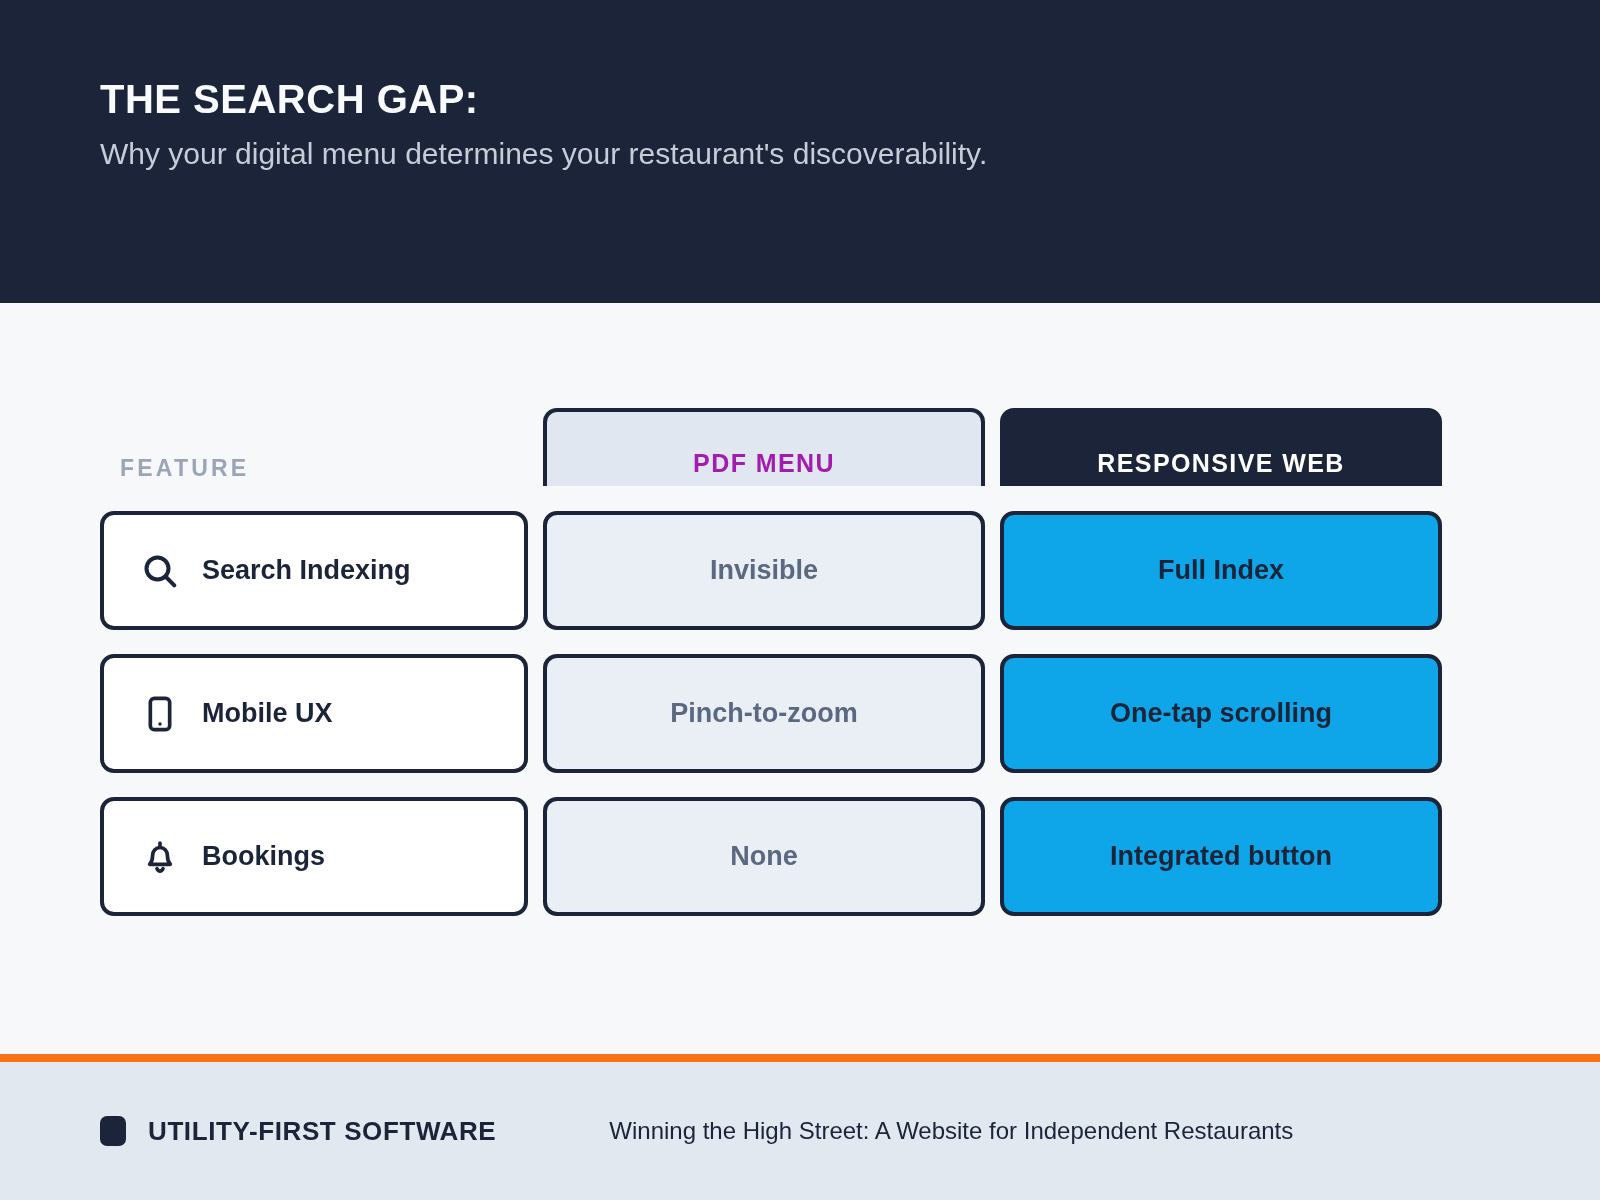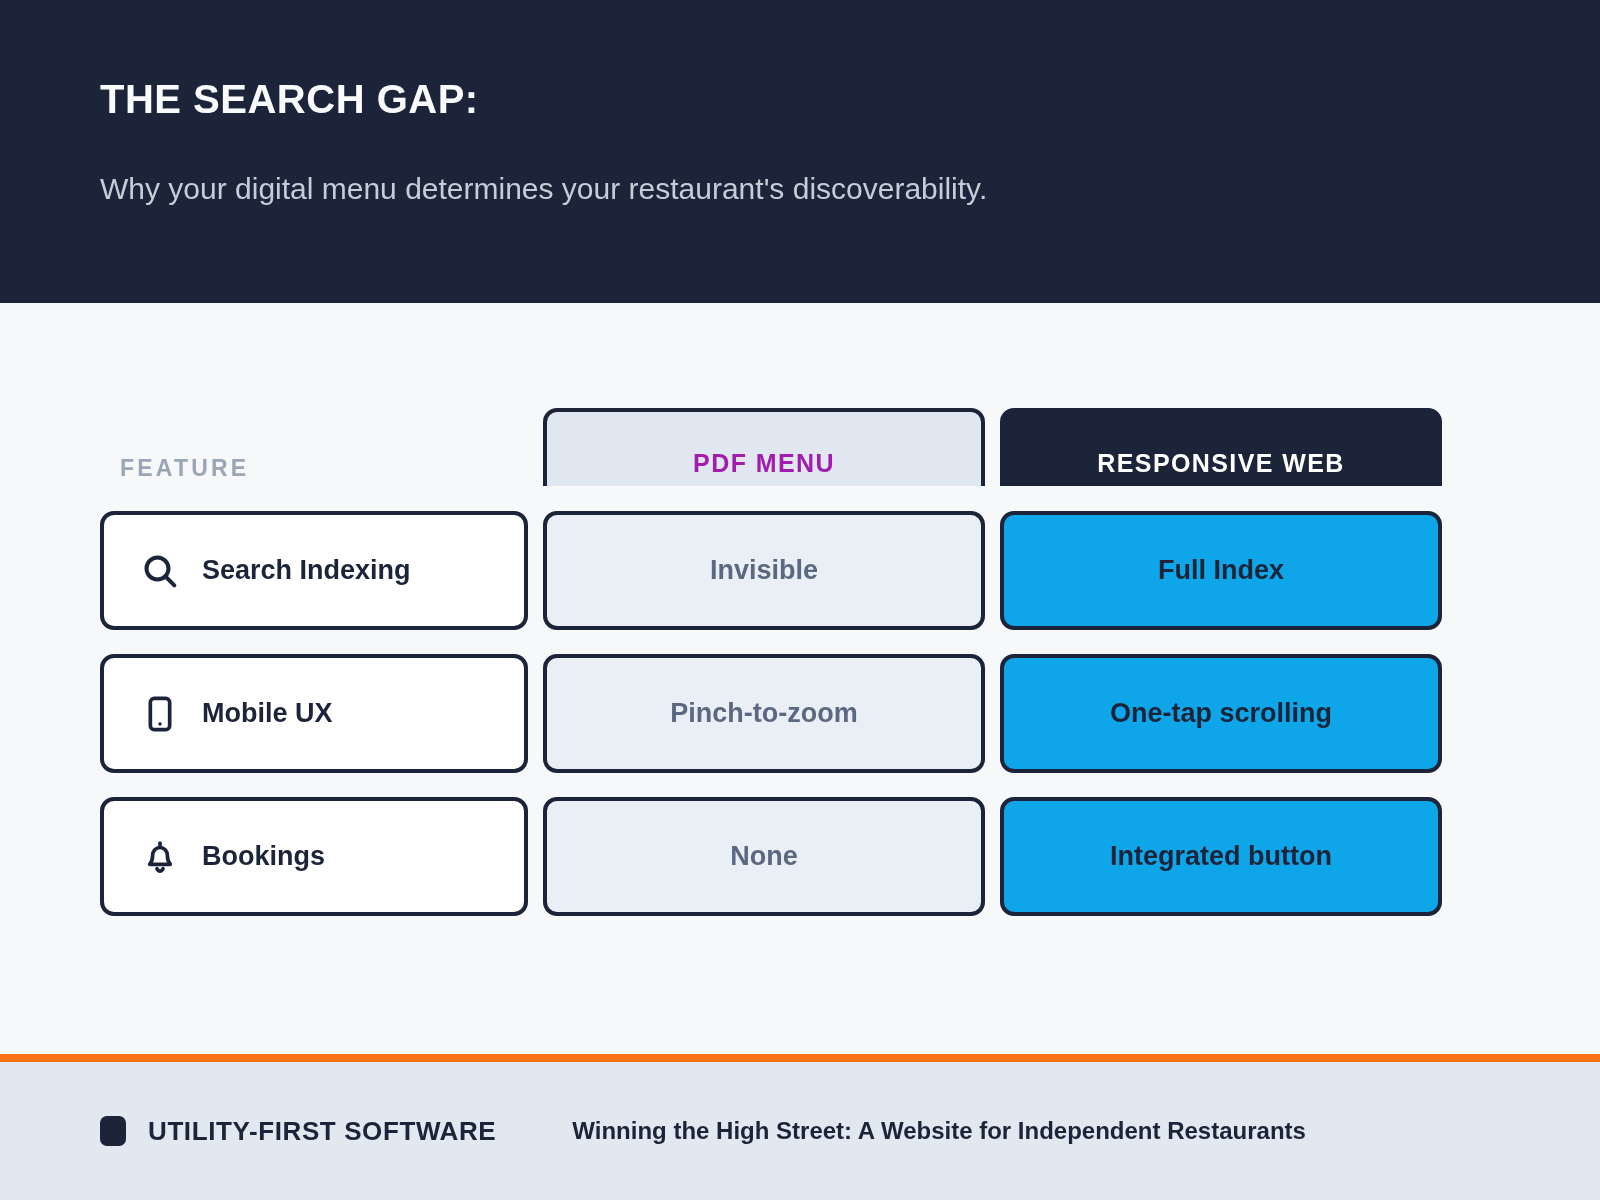--- a/index.html
+++ b/index.html
@@ -34,21 +34,21 @@
   .header-title {
     color: #f8fafc;
     font-size: 40px;
     font-weight: 700;
     letter-spacing: 0.5px;
     line-height: 1.05;
     white-space: nowrap;
   }
 
   .header-subtitle {
-    margin-top: 51px;
+    margin-top: 16px;
     color: #c6ccd8;
     font-size: 30px;
     font-weight: 400;
     line-height: 1.2;
     white-space: nowrap;
   }
 
   
   .main {
     flex: 1 1 auto;
@@ -188,23 +188,23 @@
     color: #1b2438;
     font-size: 26px;
     font-weight: 700;
     letter-spacing: 0.6px;
     white-space: nowrap;
   }
 
   .footer-tagline {
     color: #1b2438;
     font-size: 24px;
-    font-weight: 700;
-    white-space: nowrap;
-    margin-left: 76px;
+    font-weight: 400;
+    white-space: nowrap;
+    margin-left: 113px;
   }
 </style>
 </head>
 <body>
 
 <div class="page">
 
   <div class="header">
     <div class="header-title">THE SEARCH GAP:</div>
     <div class="header-subtitle">Why your digital menu determines your restaurant's discoverability.</div>

